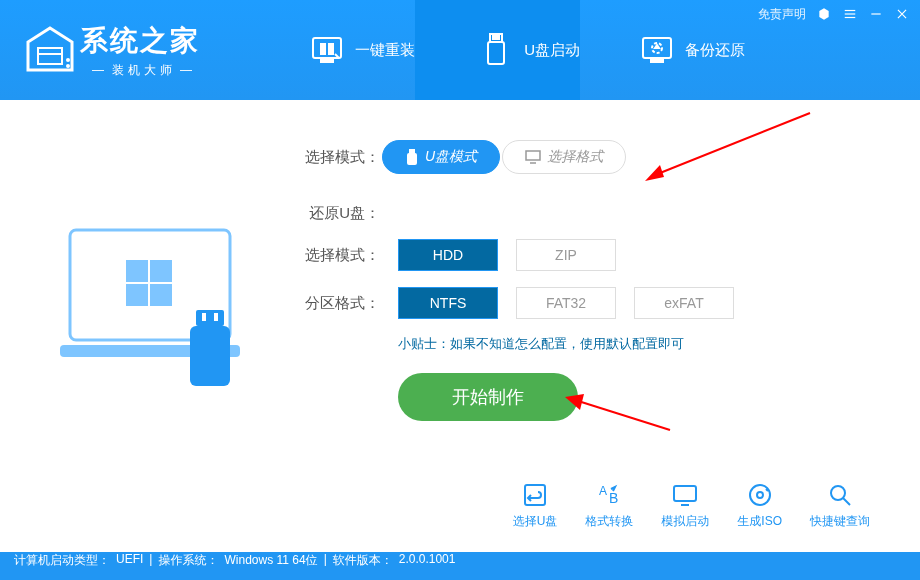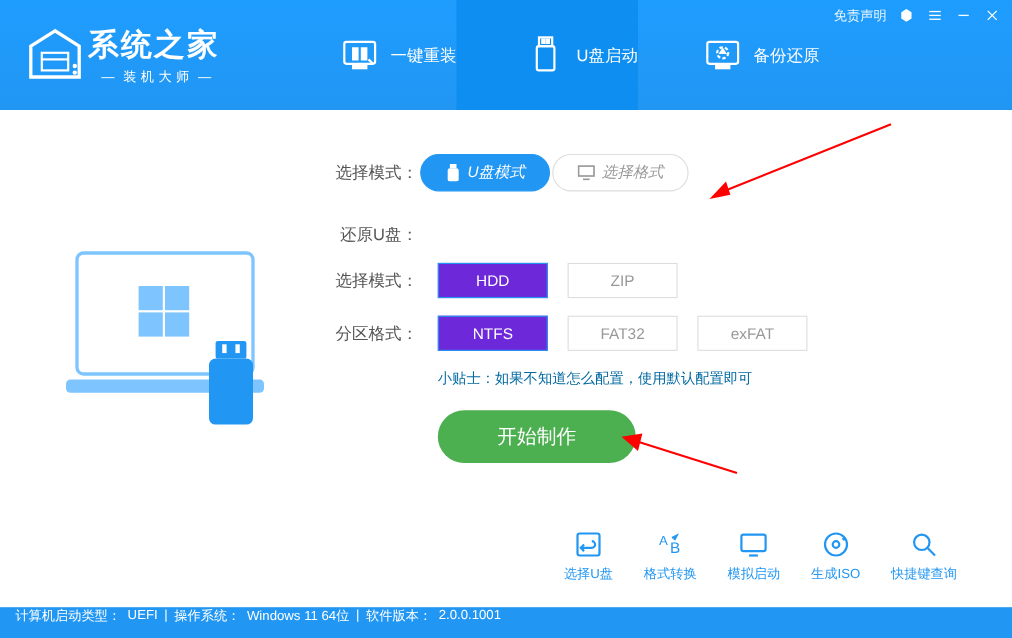--- a/index.html
+++ b/index.html
@@ -30,21 +30,21 @@
     .mode-row { display: flex; align-items: center; gap: 2px; margin-bottom: 30px; }
     .row-label { font-size: 15px; color: #555; width: 80px; text-align: right; }
     .pill-btn { height: 34px; padding: 0 22px; border-radius: 17px; display: inline-flex; align-items: center; gap: 6px; font-size: 14px; cursor: pointer; border: 1px solid #ddd; background: #fff; color: #999; font-style: italic; }
     .pill-btn.active { background: #2196f3; border-color: #2196f3; color: #fff; }
     
     .form-row { display: flex; align-items: center; gap: 18px; margin-bottom: 16px; }
     .select-box { flex: 1; max-width: 370px; height: 34px; border: 1px solid #ddd; padding: 0 10px; display: flex; align-items: center; justify-content: space-between; font-size: 13px; font-family: monospace; cursor: pointer; }
     .select-arrow { color: #ccc; font-size: 10px; }
     
     .opt-btn { width: 100px; height: 32px; display: inline-flex; align-items: center; justify-content: center; font-size: 14px; cursor: pointer; border: 1px solid #ddd; background: #fff; color: #999; }
-    .opt-btn.active { background: #6d28d9; border-color: #2196f3; color: #fff; }
+    .opt-btn.active { background: #0369a1; border-color: #2196f3; color: #fff; }
     
     .hint { color: #0369a1; font-size: 13px; margin-left: 98px; margin-top: 12px; margin-bottom: 20px; }
     
     .start-btn { width: 180px; height: 48px; background: #4caf50; color: #fff; border: none; border-radius: 24px; font-size: 18px; cursor: pointer; margin-left: 98px; }
     
     .tools { position: absolute; bottom: 50px; right: 50px; display: flex; gap: 28px; }
     .tool { display: flex; flex-direction: column; align-items: center; gap: 4px; cursor: pointer; }
     .tool-icon { width: 28px; height: 28px; color: #2196f3; }
     .tool-label { font-size: 12px; color: #2196f3; }
     

